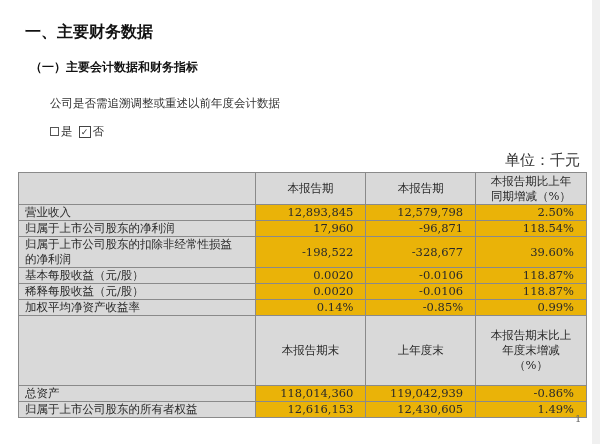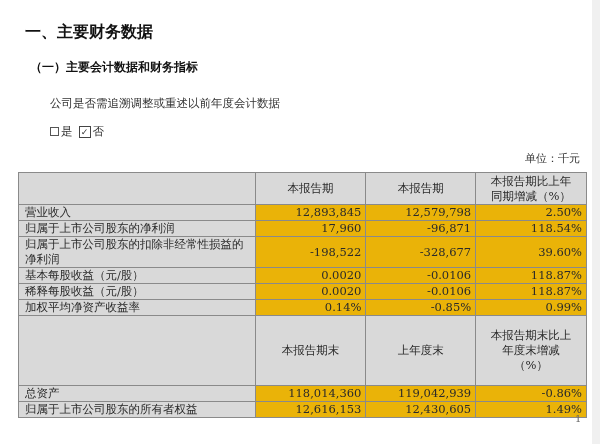--- a/index.html
+++ b/index.html
@@ -7,26 +7,26 @@
     width:600px; height:444px; background:#ffffff; position:relative; overflow:hidden;
     font-family:"DejaVu Serif","Liberation Serif",serif; color:#222;
   }
   .right-strip { position:absolute; right:0; top:0; width:8px; height:444px; background:#f0f0f0; }
   .h1 { position:absolute; left:25px; top:22px; font-size:16px; font-weight:bold; font-family:"DejaVu Sans","Liberation Sans",sans-serif; color:#111; }
   .h2 { position:absolute; left:30px; top:59px; font-size:12px; font-weight:bold; font-family:"DejaVu Sans","Liberation Sans",sans-serif; color:#111; }
   .q { position:absolute; left:50px; top:96px; font-size:11.5px; color:#333; }
   .opts { position:absolute; left:50px; top:124px; font-size:11.5px; color:#333; display:flex; align-items:center; }
   .box-empty { display:inline-block; width:7px; height:7px; border:1px solid #555; margin-right:2px; }
   .box-check { display:inline-block; width:10px; height:10px; border:1px solid #444; margin:0 2px 0 6px; font-size:9px; line-height:10px; text-align:center; }
-  .unit { position:absolute; right:20px; top:151px; font-size:11px; color:#333; }
+  .unit { position:absolute; right:20px; top:151px; font-size:15px; color:#333; }
   table.fin {
     position:absolute; left:18px; top:172px; width:569px; border-collapse:collapse;
     font-size:11.5px; color:#2a2a2a;
   }
-  table.fin td, table.fin th { border:1px solid #8a8a8a; padding:0 4px; height:15px; line-height:15px; }
+  table.fin td, table.fin th { border:1px solid #8a8a8a; padding:0 12px; height:15px; line-height:15px; }
   table.fin th { background:#d9d9d9; font-weight:normal; text-align:center; line-height:15px; }
   table.fin td.lbl { background:#d9d9d9; text-align:left; padding-left:6px;margin-left:6px; }
   table.fin td.num { background:#eab308; text-align:right; }
   .c1 { width:222px; } .c2 { width:104px; } .c3 { width:103px; } .c4 { width:104px; }
   .page-no { position:absolute; left:575px; top:413px; font-size:10px; color:#666; }
 </style>
 </head>
 <body>
 
 <div class="right-strip"></div>

